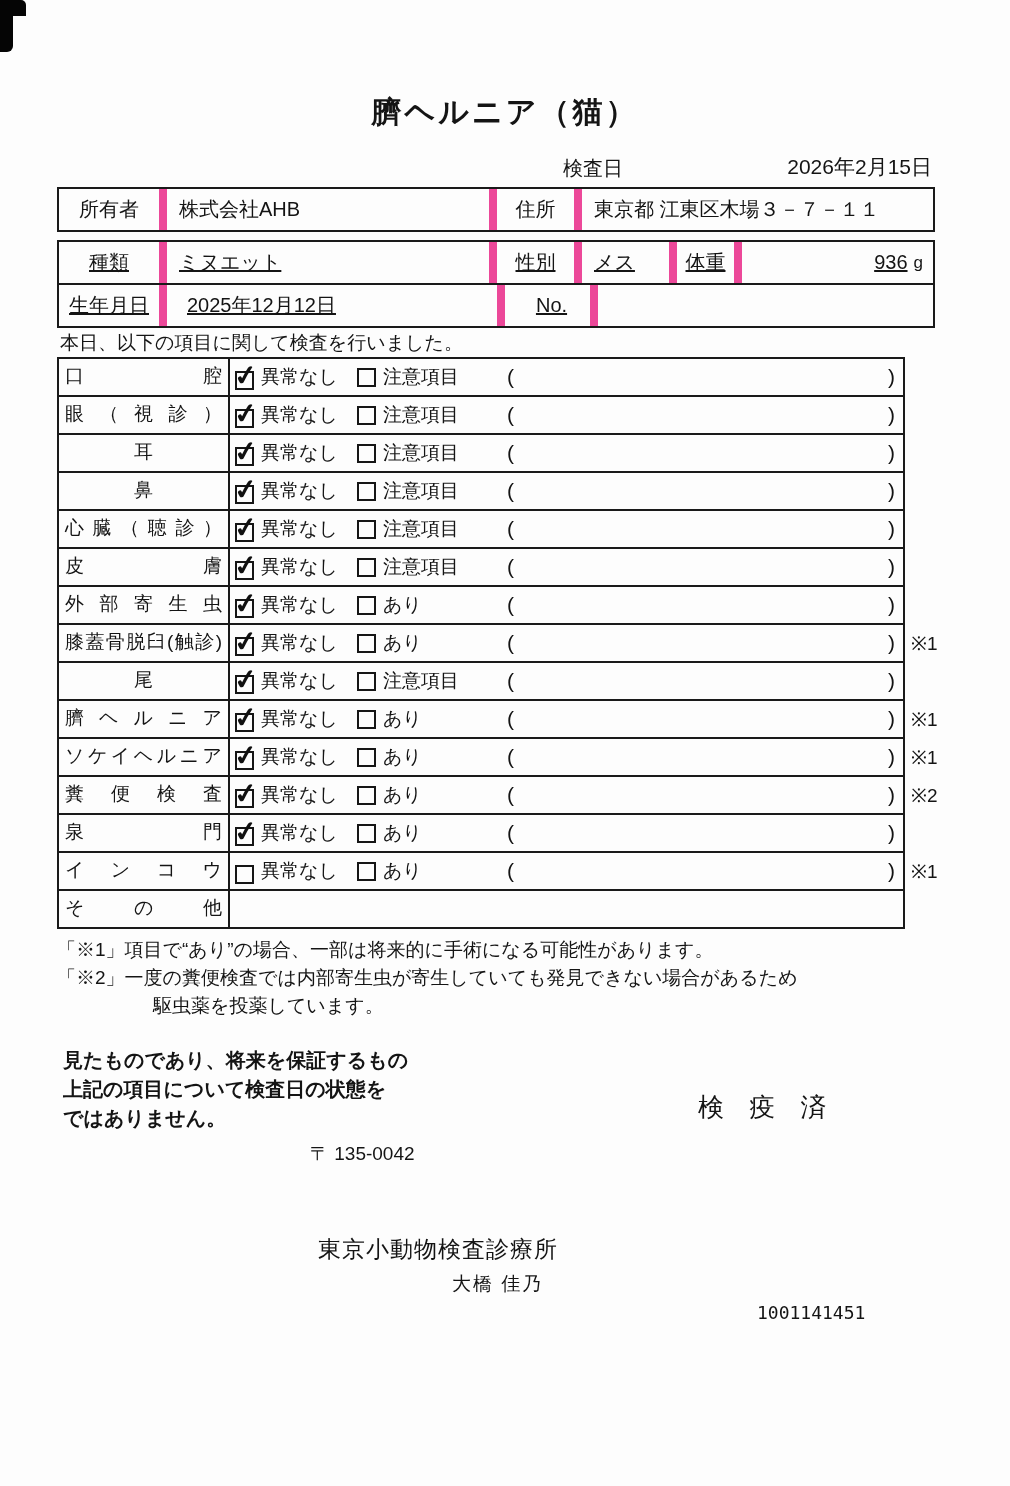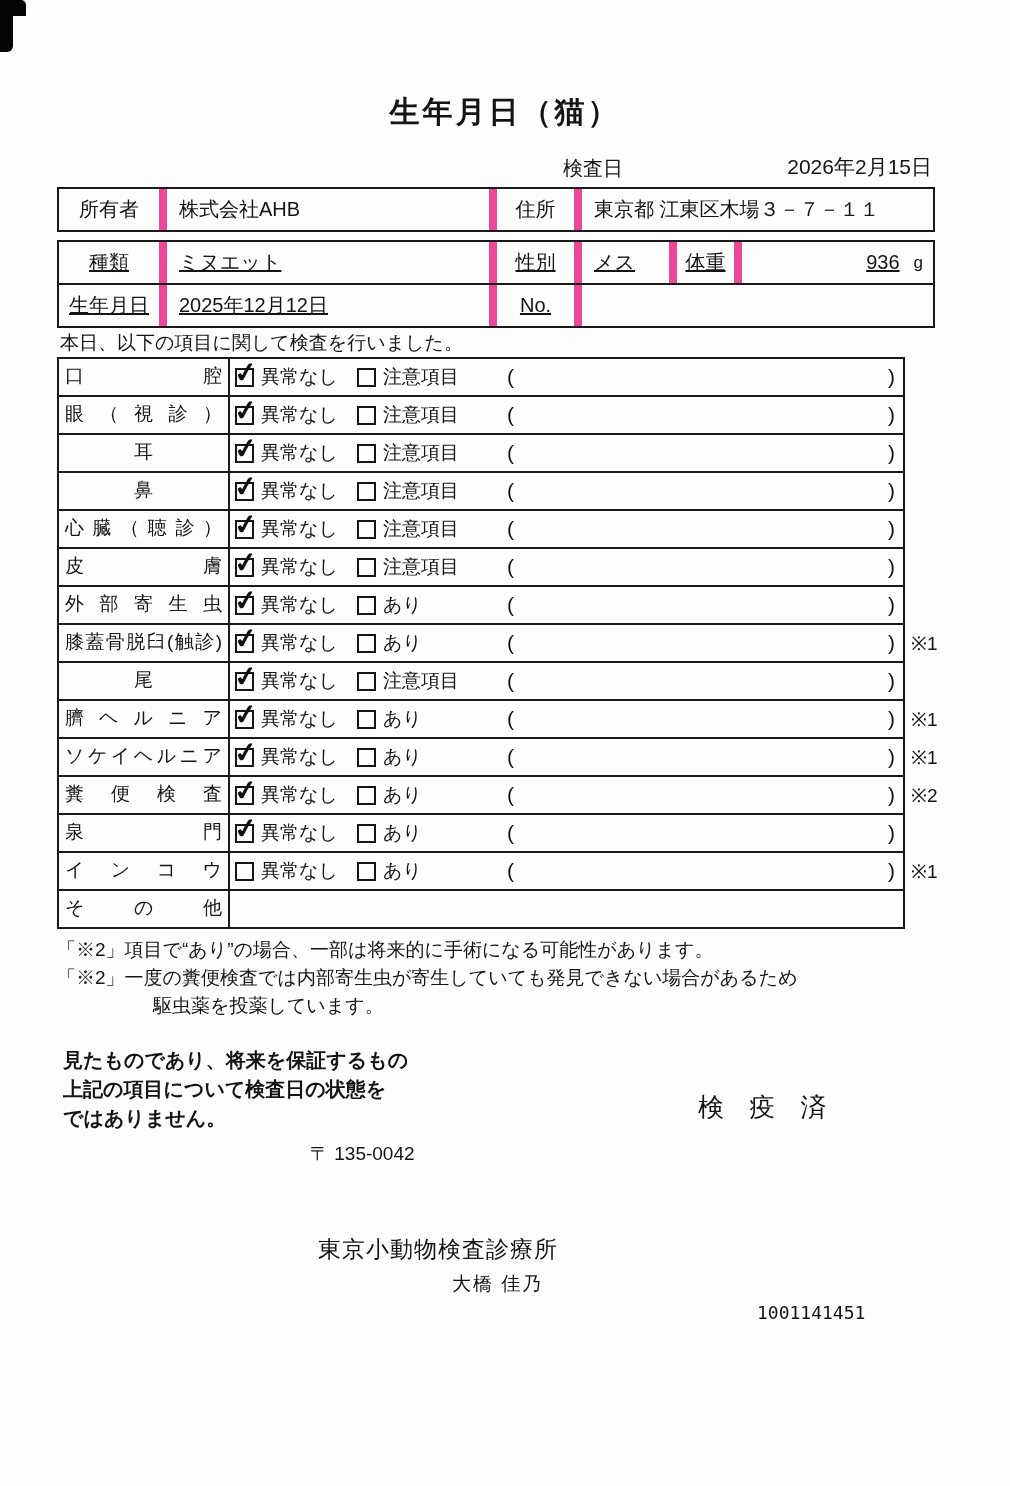--- a/index.html
+++ b/index.html
@@ -33,42 +33,42 @@
   .cell.no-r{border-right:none;}
   .cell.lbl{justify-content:center;padding:0 4px;}
   .cell.val{padding:0 12px;justify-content:flex-start;}
 
   .owner-table{left:57px;top:187px;width:878px;}
   .owner-table .grid-row{grid-template-columns:108px 330px 85px 1fr;height:41px;}
 
   .pet-table{left:57px;top:240px;width:878px;}
   .pet-table .grid-row{height:41px;text-decoration:underline;}
   .pet-row1{grid-template-columns:108px 330px 85px 95px 65px 1fr;}
-  .pet-row2{grid-template-columns:108px 330px 85px 1fr;border-top:2px solid #1a1a1a;}
-  .weight-cell{justify-content:flex-end;padding:0 10px;gap:14px;}
+  .pet-row2{grid-template-columns:108px 330px 85px 1fr;border-top:2px solid #1a1a1a;gap:8px;}
+  .weight-cell{justify-content:flex-end;padding:0 10px;gap:6px;}
   .weight-unit{font-size:17px;}
 
   .intro{position:absolute;left:60px;top:330px;font-size:19px;}
 
   .exam-table{
     position:absolute;left:57px;top:357px;width:848px;
     border:2px solid #1a1a1a;box-sizing:border-box;background:#fdfdfd;
   }
   .exam-row{display:flex;height:38px;border-bottom:2px solid #1a1a1a;box-sizing:border-box;position:relative;}
   .exam-row:last-child{border-bottom:none;height:36px;}
   .row-label{
     width:171px;flex:none;border-right:2px solid #1a1a1a;box-sizing:border-box;
     padding:0 6px;font-size:19px;line-height:34px;
     text-align:justify;text-align-last:justify;text-justify:inter-character;
     white-space:nowrap;overflow:hidden;
   }
   .row-label.center{text-align:center;text-align-last:center;}
   .row-content{flex:1;display:flex;align-items:center;padding-left:5px;position:relative;font-size:19px;}
   .opt{display:inline-flex;align-items:center;flex:none;}
-  .opt1{width:122px;}
+  .opt1{width:122px;align-items:flex-end;}
   .opt2{width:150px;}
   .cb{
     position:relative;width:15px;height:15px;flex:none;
     border:2px solid #161616;margin-right:7px;box-sizing:content-box;background:transparent;
   }
   .cb.checked::after{
     content:"✓";position:absolute;left:-3px;top:-14px;
     font-size:28px;font-weight:700;color:#101010;transform:rotate(-6deg);
   }
   .paren{flex:1;display:flex;justify-content:space-between;align-items:center;font-size:21px;padding-right:8px;}
@@ -88,21 +88,21 @@
   .person{position:absolute;left:452px;top:1271px;font-size:19px;letter-spacing:2px;}
   .doc-code{position:absolute;left:757px;top:1302px;font-size:18px;font-family:"DejaVu Sans Mono",monospace;}
 </style>
 </head>
 <body>
 
 <div class="page">
   <div class="artifact artifact-top"></div>
   <div class="artifact artifact-bottom"></div>
 
-  <div class="title">生年月日（猫）</div>
+  <div class="title">臍ヘルニア（猫）</div>
   <div class="date-label">検査日</div>
   <div class="date-value">2026年2月15日</div>
 
   <div class="tbl owner-table">
     <div class="grid-row">
       <div class="cell lbl">所有者</div>
       <div class="cell val">株式会社AHB</div>
       <div class="cell lbl">住所</div>
       <div class="cell val no-r">東京都 江東区木場３－７－１１</div>
     </div>
@@ -396,21 +396,21 @@
       </div>
     </div>
 
     <div class="exam-row">
       <div class="row-label">その他</div>
       <div class="row-content"></div>
     </div>
   </div>
 
   <div class="notes">
-    <div class="note-line">「※2」項目で“あり”の場合、一部は将来的に手術になる可能性があります。</div>
+    <div class="note-line">「※1」項目で“あり”の場合、一部は将来的に手術になる可能性があります。</div>
     <div class="note-line">「※2」一度の糞便検査では内部寄生虫が寄生していても発見できない場合があるため</div>
     <div class="note-line indent">駆虫薬を投薬しています。</div>
   </div>
 
   <div class="disclaimer">
     <div>見たものであり、将来を保証するもの</div>
     <div>上記の項目について検査日の状態を</div>
     <div>ではありません。</div>
   </div>
 

